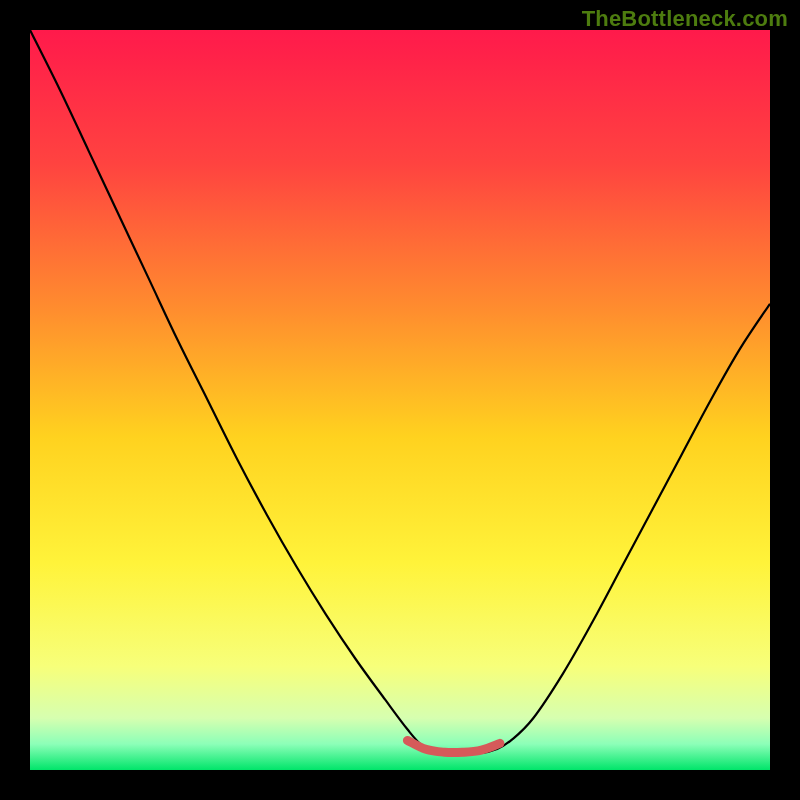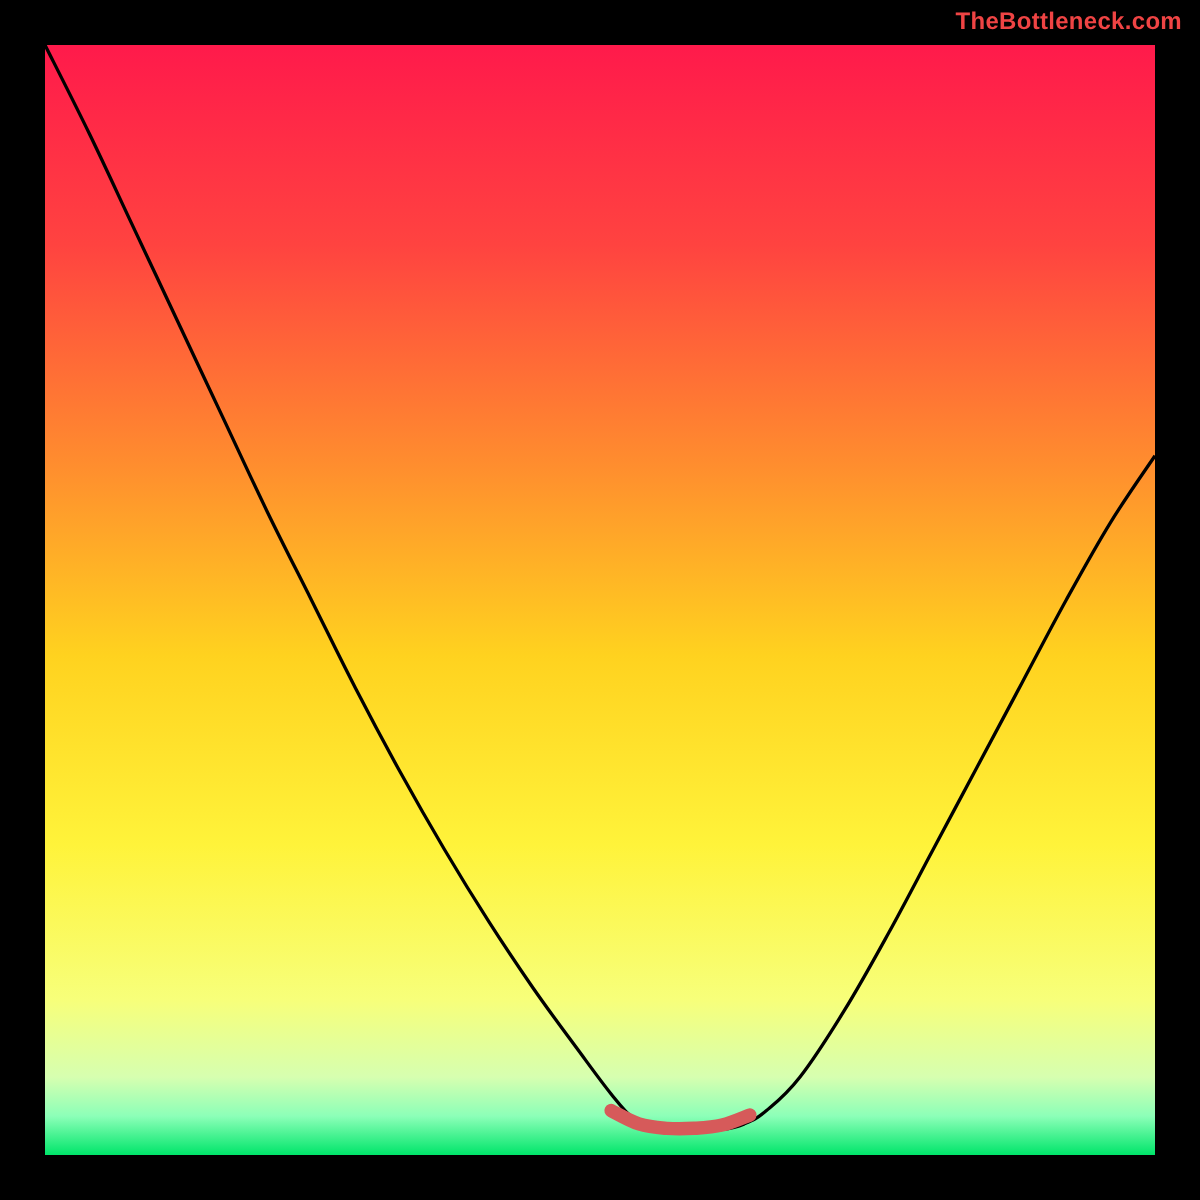--- a/index.html
+++ b/index.html
@@ -22,22 +22,22 @@
     left: 30px;
     top: 30px;
     width: 740px;
     height: 740px;
     overflow: hidden;
   }
   .watermark {
     position: absolute;
     top: 6px;
     right: 12px;
-    color: #ef4444;
-    font-size: 16px;
+    color: #4d7c0f;
+    font-size: 22px;
     font-weight: 600;
     letter-spacing: 0.2px;
     user-select: none;
     text-align: right;
   }
 </style>
 </head>
 <body>
 
 <div class="frame">

